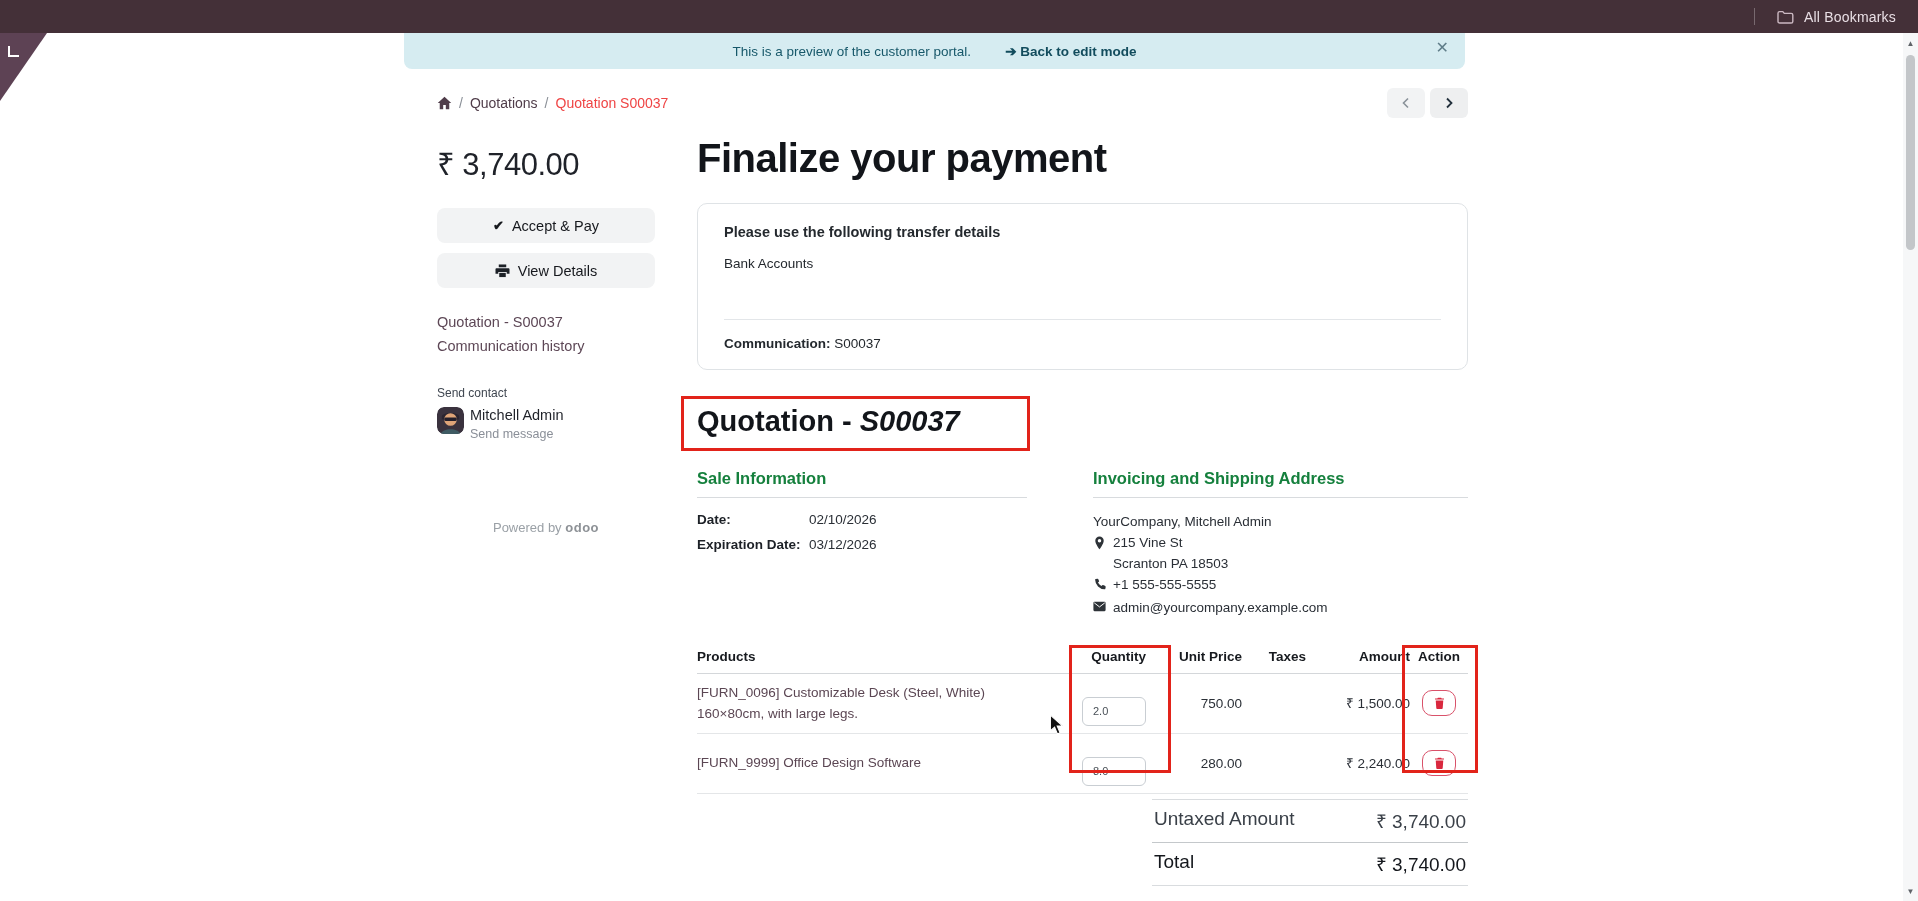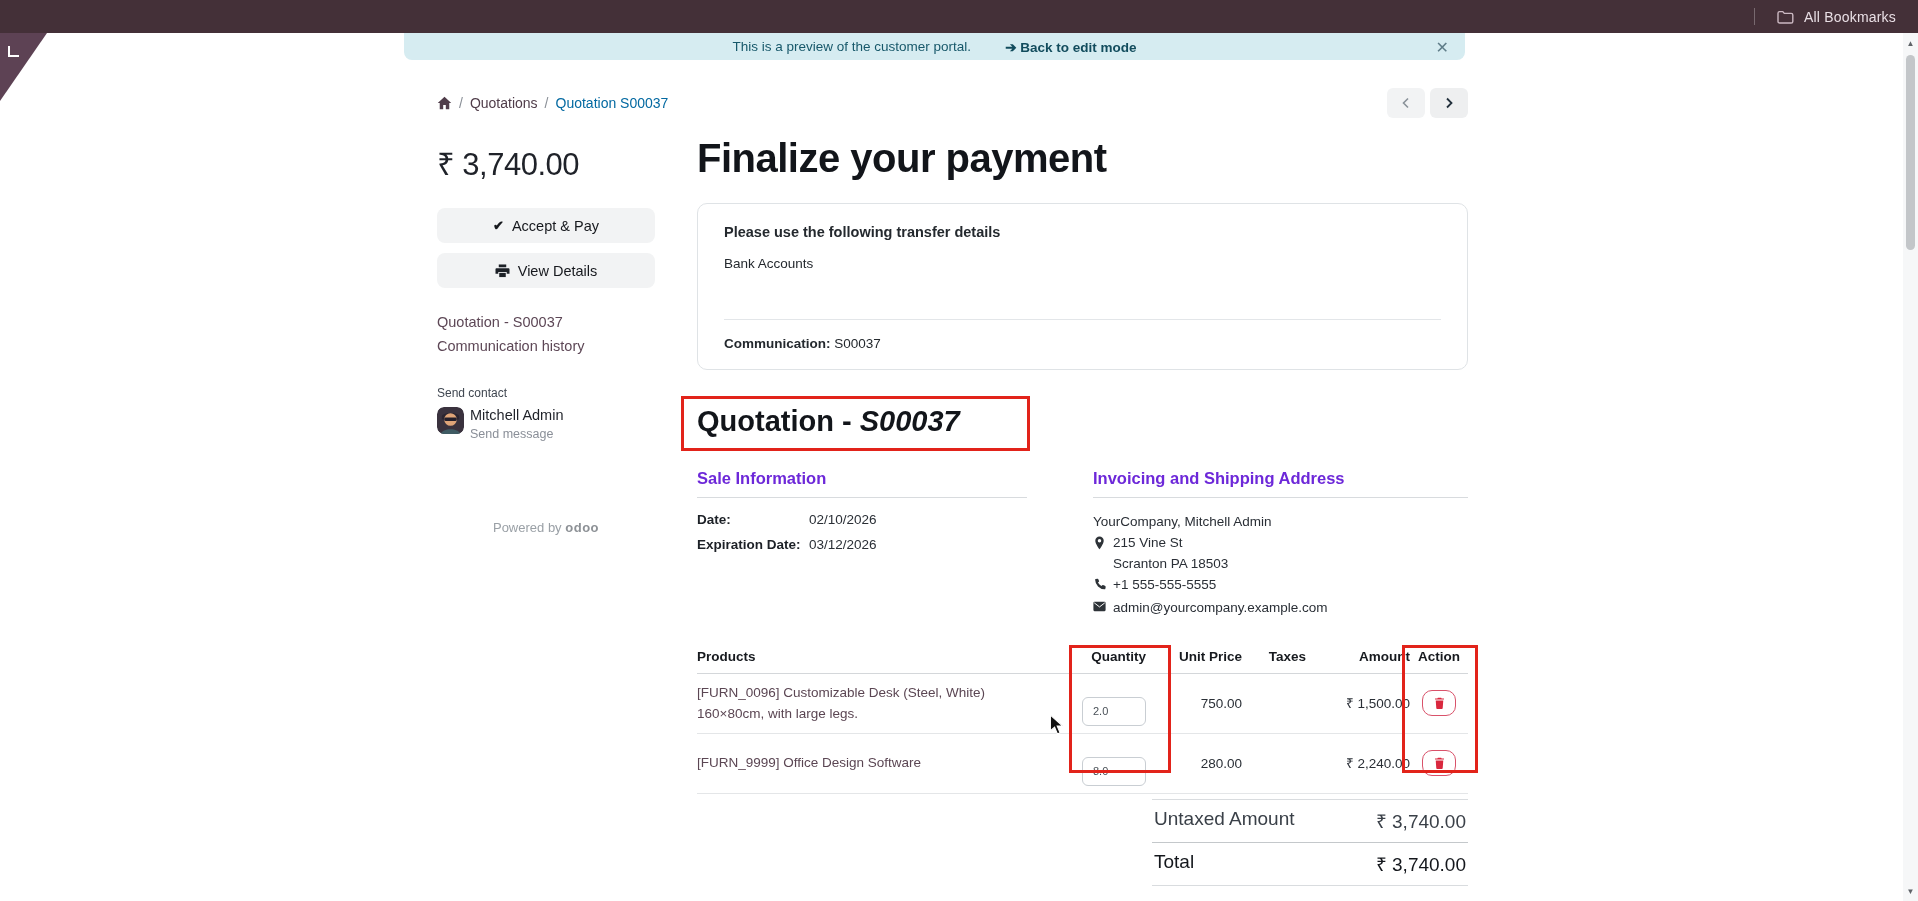--- a/index.html
+++ b/index.html
@@ -31,37 +31,37 @@
 
   
   .scrollbar { position:absolute; right:0; top:33px; bottom:0; width:15px; background:#f6f7f8; }
   .sb-arrow { position:absolute; left:0; width:15px; height:16px; display:flex; align-items:center; justify-content:center;
               color:#5f6368; font-size:8px; }
   .sb-up { top:2px; } .sb-down { bottom:2px; }
   .sb-thumb { position:absolute; left:3px; top:22px; width:9px; height:195px; background:#c3c6c9; border-radius:5px; }
 
   
   .banner {
-    position:absolute; left:404px; top:33px; width:1061px; height:27px;
+    position:absolute; left:404px; top:33px; width:1061px; height:36px;
     background:#d6ecf1; border-radius:0 0 8px 8px;
     display:flex; align-items:center; justify-content:center;
     font-size:13.5px; color:#17586a;gap:29px;
   }
   .banner .banner-action { font-weight:700; margin-left:5px; color:#124c5d; text-decoration:none; cursor:pointer; }
   .banner .banner-close {
     position:absolute; right:16px; top:7px; font-size:16px; color:#5f7d89;
     background:none; border:none; cursor:pointer; line-height:1; font-family:inherit;
   }
 
   
   .content-wrap { position:absolute; left:437px; top:88px; width:1031px; }
   .crumb-row { display:flex; justify-content:space-between; align-items:center; height:30px; margin-bottom:16px; }
   .breadcrumb { display:flex; align-items:center; gap:7px; font-size:14px; color:#8a8f97; }
   .breadcrumb a { color:#4f3c49; text-decoration:none; cursor:pointer; }
-  .crumb-current { color:#0369a1; }
+  .crumb-current { color:#ef4444; }
   .home-link { display:flex; align-items:center; }
   .pager { display:flex; gap:5px; }
   .pager-btn { width:38px; height:30px; border:none; border-radius:6px; background:#f2f3f4;
                display:flex; align-items:center; justify-content:center; cursor:pointer; }
   .pager-btn.next { background:#eeeff0; }
 
   .columns { display:flex; align-items:flex-start; }
 
   
   .sidebar { width:218px; flex:none; }
@@ -98,21 +98,21 @@
     display:inline-block; border:3px solid #e2231a; margin:0 0 14px -16px;
     padding:6px 67px 10px 13px;
   }
   .quote-heading { font-size:29px; font-weight:600; color:#12151a; }
   .quote-heading em { font-style:italic; }
 
   .info-cols { display:flex; margin-top:4px; }
   .sale-col { width:330px; }
   .col-spacer { flex:1; }
   .addr-col { width:375px; }
-  .sec-h { font-size:16.5px; font-weight:600; color:#6d28d9; padding-bottom:9px;
+  .sec-h { font-size:16.5px; font-weight:600; color:#15803d; padding-bottom:9px;
            border-bottom:1px solid #d8dbde; margin-bottom:14px; }
   .sale-row { display:flex; font-size:13.5px; margin-bottom:10px; color:#2a2f36; }
   .sale-row .lbl { font-weight:700; width:112px; flex:none; color:#1d2127; }
   .addr-line { font-size:13.5px; color:#2a2f36; line-height:1.55; }
   .addr-ico-row { display:flex; gap:7px; }
   .addr-ico { width:13px; flex:none; display:flex; justify-content:center; padding-top:3px; }
   .addr-indent { margin-left:20px; }
   .addr-email { margin-top:2px; }
 
   

